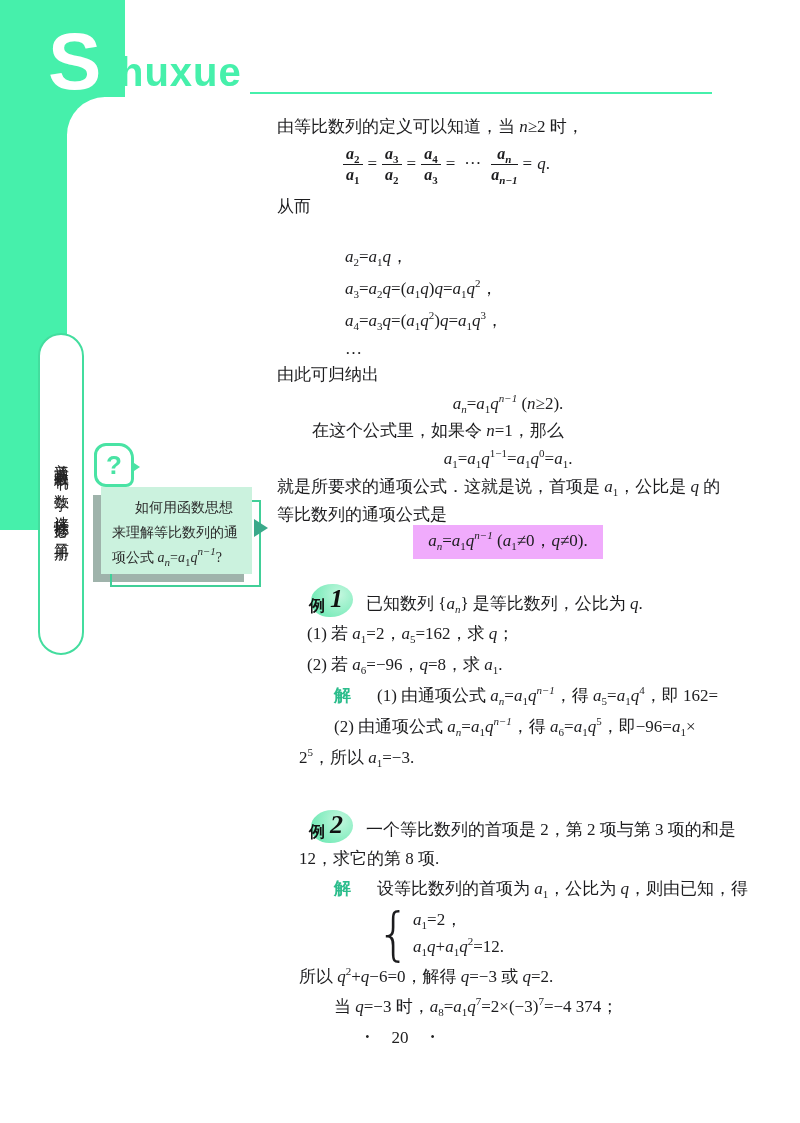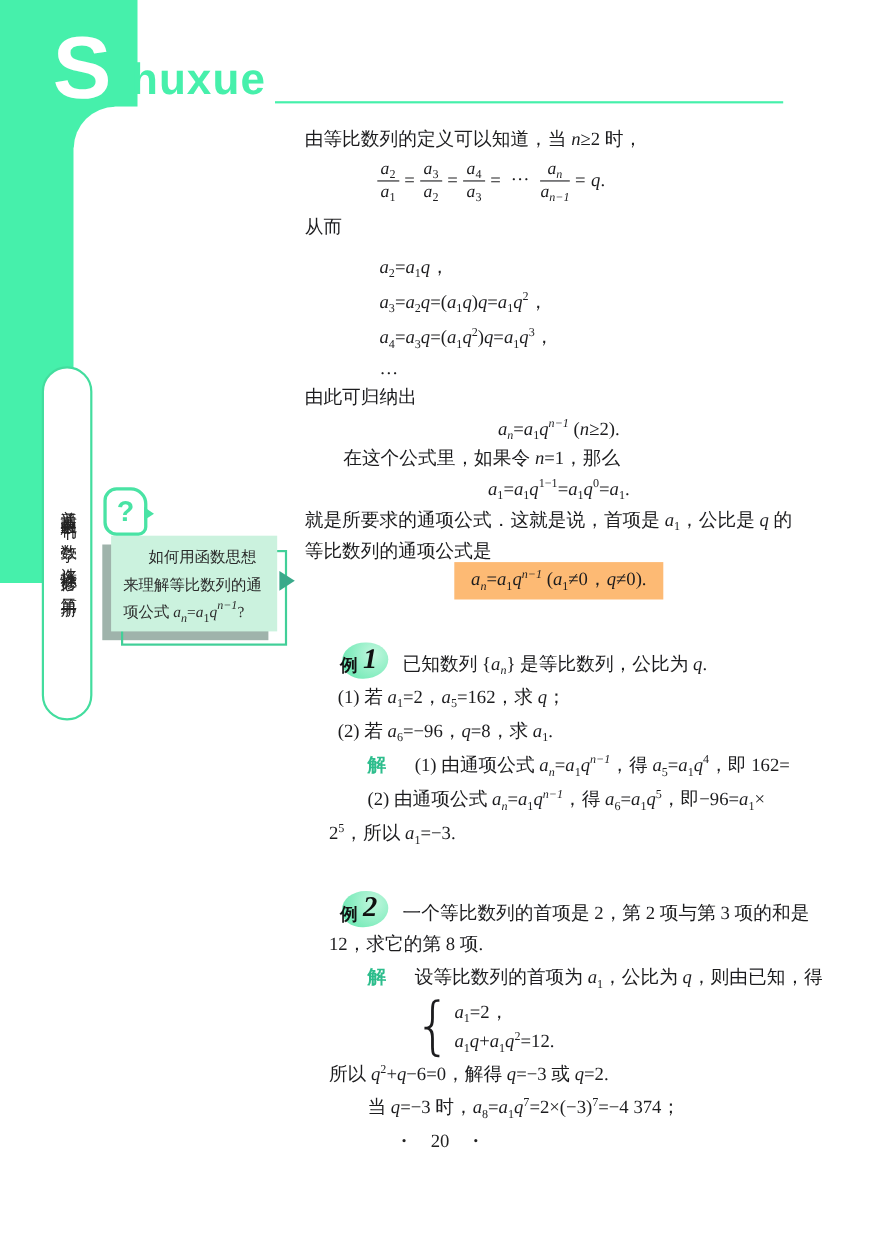--- a/index.html
+++ b/index.html
@@ -76,28 +76,28 @@
              font-size:17px; line-height:28px; }
   .content .ln { white-space:nowrap; }
   .indent { text-indent:35px; }
   .disp   { padding-left:68px; line-height:32px; }
   .ctr    { text-align:center; }
   .m   { font-style:italic; }
   sub  { font-size:11px; vertical-align:-4px; line-height:0; }
   sup  { font-size:11px; vertical-align:7px;  line-height:0; }
   
   .fracline { display:flex; align-items:center; height:46px; padding-left:66px; line-height:normal; }
-  .frac { display:inline-block; text-align:center; font-size:16px; }
+  .frac { display:inline-block; text-align:center; font-size:16px;font-weight:bold; }
   .frac .num { display:block; border-bottom:1.4px solid #1c1c1e; padding:0 3px 1px; line-height:18px; }
   .frac .den { display:block; padding-top:1px; line-height:18px; }
   .feq  { margin:0 5px; }
   .fdots{ margin:0 8px 10px 4px; letter-spacing:2px; }
   
   .hl-line { text-align:center; margin-top:-4px; line-height:30px; }
-  .hl-box  { display:inline-block; background:#fdba74; padding:1px 15px 3px; }
+  .hl-box  { display:inline-block; background:#f0abfc; padding:1px 15px 3px; }
   
   .exblock { position:absolute; left:277px; width:462px; z-index:5; font-size:17px; }
   .ex1 { top:584px; } .ex2 { top:810px; }
   .ex-title { margin-left:32px; line-height:28px; white-space:nowrap; }
   .badge { display:inline-block; position:relative; width:46px; height:34px; margin-right:11px; vertical-align:-9px; }
   .badge .blob {
     position:absolute; left:2px; top:0; width:42px; height:33px;
     background:radial-gradient(circle at 68% 32%, #c2f7de, #5ce6ab);
     border-radius:52% 48% 55% 45%;
   }
@@ -172,21 +172,21 @@
       <span class="fdots">…</span>
       <span class="frac">
           <span class="num"><span class="m">a</span><sub class="m">n</sub></span>
           <span class="den"><span class="m">a</span><sub class="m">n−1</sub></span>
         </span>
       <span class="feq">=</span>
       <span><span class="m">q</span><span>.</span></span>
     </div>
 
     <div class="ln" style="margin-top:6px"><span>从而</span></div>
-    <div class="ln disp" style="margin-top:6px"><span class="m">a</span><sub>2</sub><span>=</span><span class="m">a</span><sub>1</sub><span class="m">q</span><span>，</span></div>
+    <div class="ln disp" style="margin-top:20px"><span class="m">a</span><sub>2</sub><span>=</span><span class="m">a</span><sub>1</sub><span class="m">q</span><span>，</span></div>
     <div class="ln disp"><span class="m">a</span><sub>3</sub><span>=</span><span class="m">a</span><sub>2</sub><span class="m">q</span><span>=(</span><span class="m">a</span><sub>1</sub><span class="m">q</span><span>)</span><span class="m">q</span><span>=</span><span class="m">a</span><sub>1</sub><span class="m">q</span><sup>2</sup><span>，</span></div>
     <div class="ln disp"><span class="m">a</span><sub>4</sub><span>=</span><span class="m">a</span><sub>3</sub><span class="m">q</span><span>=(</span><span class="m">a</span><sub>1</sub><span class="m">q</span><sup>2</sup><span>)</span><span class="m">q</span><span>=</span><span class="m">a</span><sub>1</sub><span class="m">q</span><sup>3</sup><span>，</span></div>
     <div class="ln disp" style="line-height:24px"><span>…</span></div>
     <div class="ln"><span>由此可归纳出</span></div>
     <div class="ln ctr" style="line-height:30px"><span class="m">a</span><sub class="m">n</sub><span>=</span><span class="m">a</span><sub>1</sub><span class="m">q</span><sup class="m">n−1</sup><span> (</span><span class="m">n</span><span>≥2).</span></div>
     <div class="ln indent" style="margin-top:-2px"><span>在这个公式里，如果令 </span><span class="m">n</span><span>=1，那么</span></div>
     <div class="ln ctr"><span class="m">a</span><sub>1</sub><span>=</span><span class="m">a</span><sub>1</sub><span class="m">q</span><sup>1−1</sup><span>=</span><span class="m">a</span><sub>1</sub><span class="m">q</span><sup>0</sup><span>=</span><span class="m">a</span><sub>1</sub><span>.</span></div>
     <div class="ln"><span>就是所要求的通项公式．这就是说，首项是 </span><span class="m">a</span><sub>1</sub><span>，公比是 </span><span class="m">q</span><span> 的</span></div>
     <div class="ln"><span>等比数列的通项公式是</span></div>
     <div class="hl-line">

